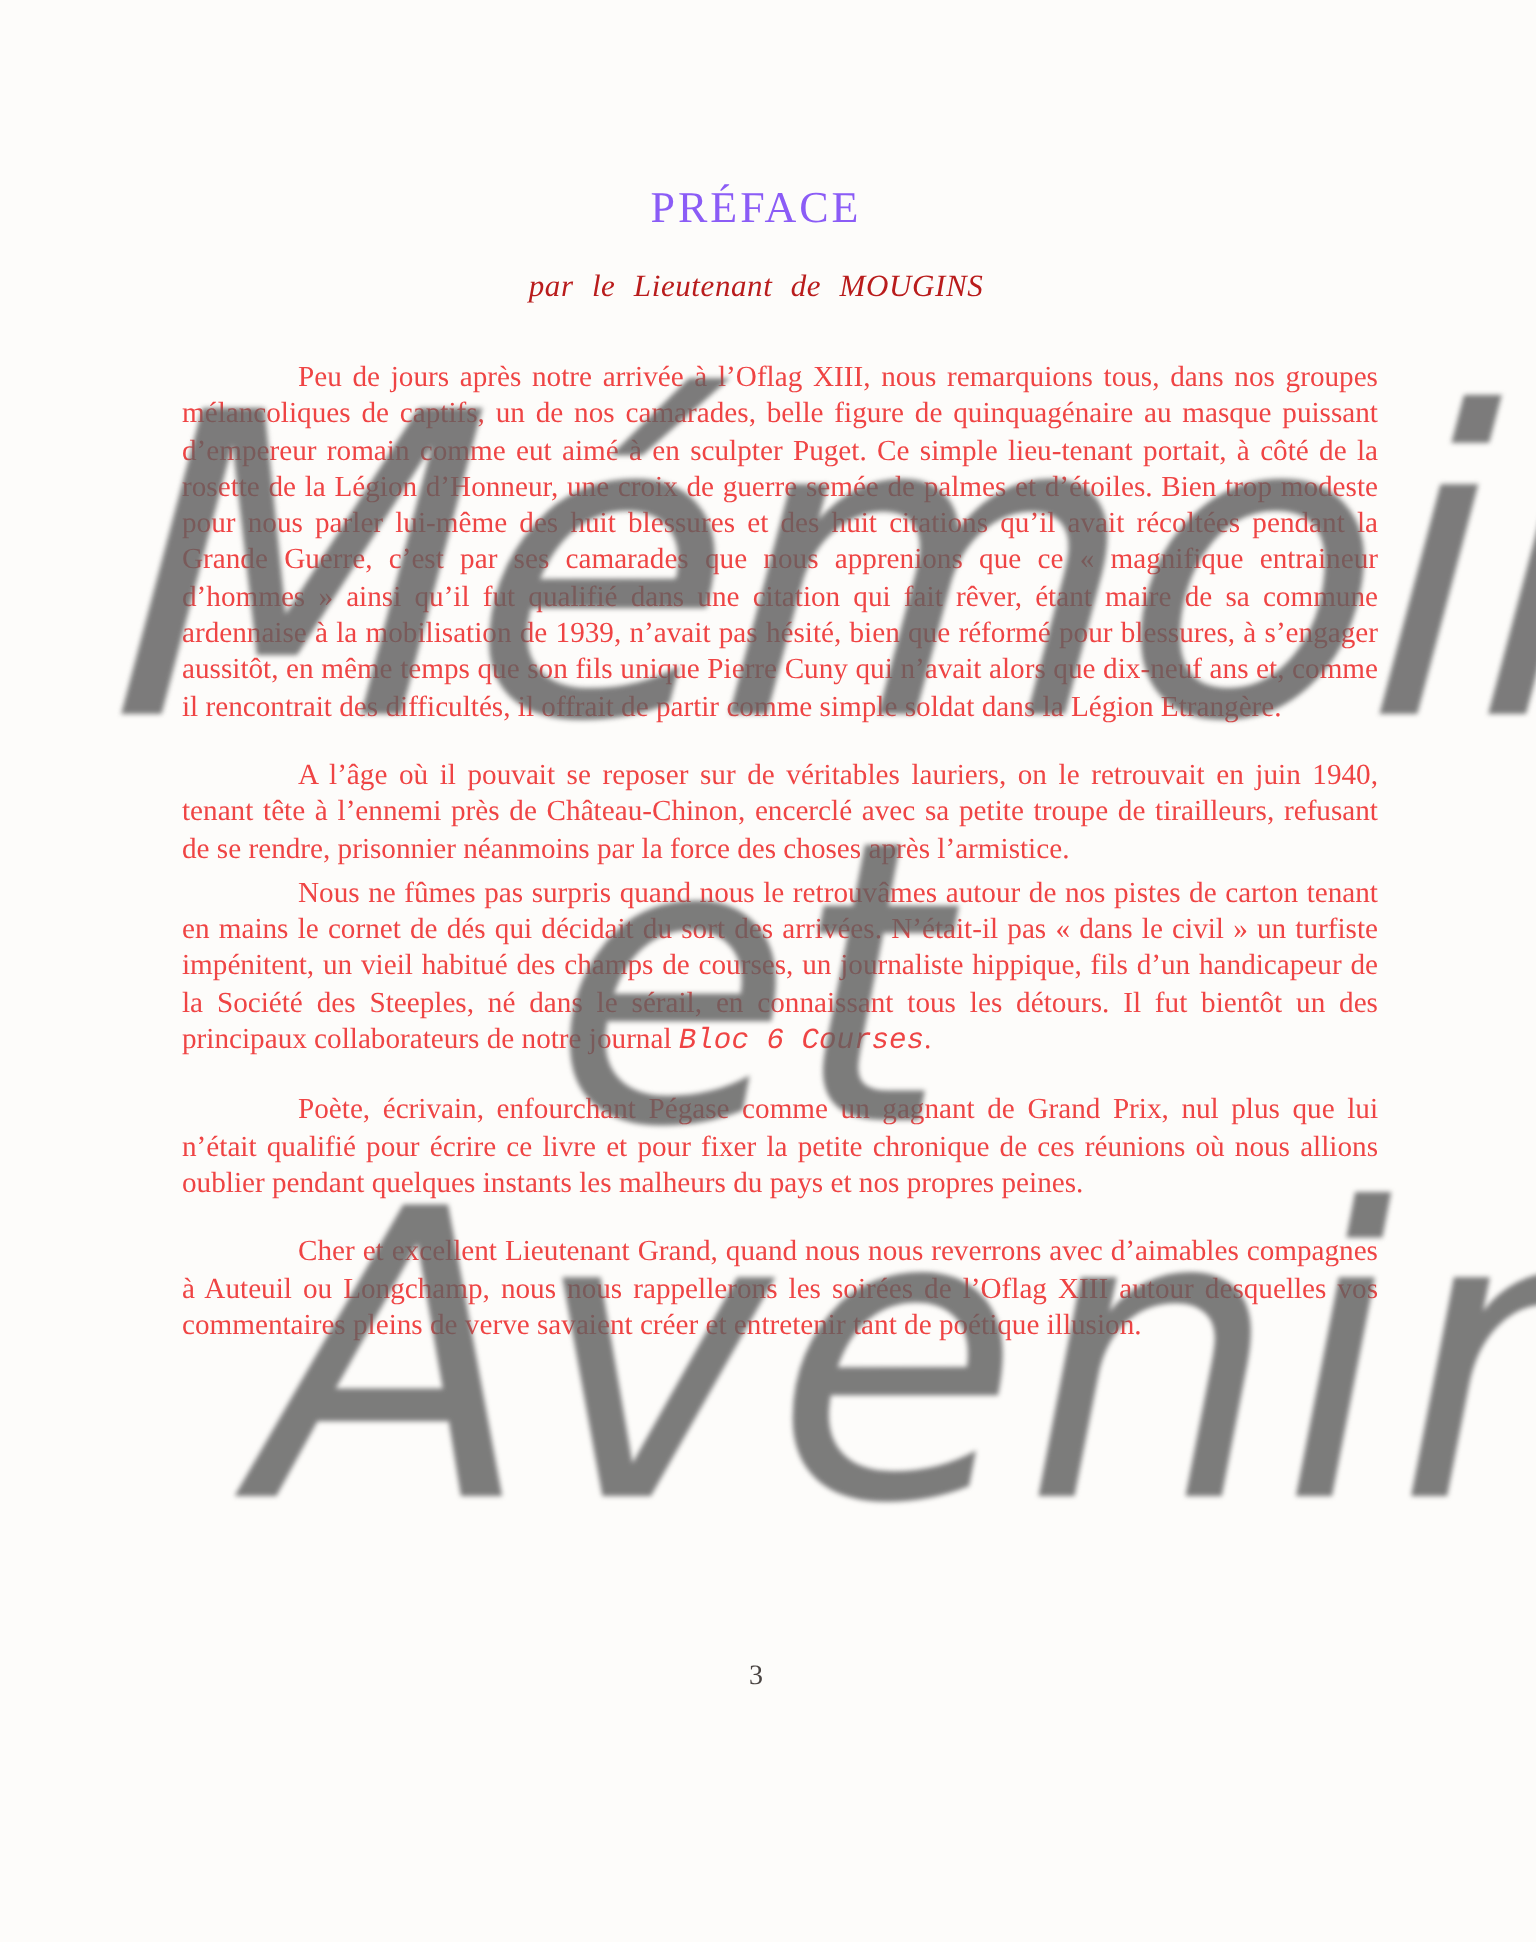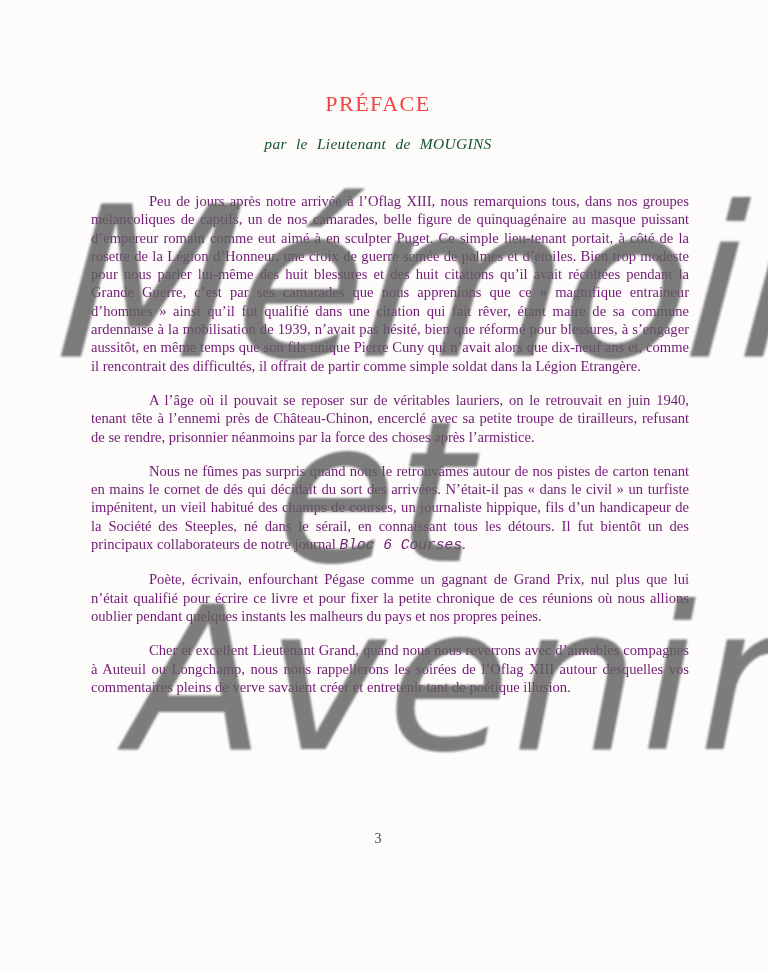--- a/index.html
+++ b/index.html
@@ -22,54 +22,54 @@
     }
     .title {
       position: absolute;
       top: 91px;
       left: 0;
       width: 756px;
       text-align: center;
       font-family: "Liberation Serif", "DejaVu Serif", serif;
       font-size: 22px;
       letter-spacing: 1.5px;
-      color: #ef4444;
+      color: #8b5cf6;
       margin: 0;
       font-weight: normal;
     }
     .subtitle {
       position: absolute;
       top: 135px;
       left: 0;
       width: 756px;
       text-align: center;
       font-family: "Liberation Serif", "DejaVu Serif", serif;
       font-style: italic;
       font-size: 15.5px;
       word-spacing: 5px;
       letter-spacing: 0.3px;
-      color: #14532d;
+      color: #b91c1c;
       margin: 0;
     }
     .body-text {
       position: absolute;
-      top: 192px;
+      top: 180px;
       left: 91px;
       width: 598px;
       font-family: "Liberation Serif", "DejaVu Serif", serif;
       font-size: 14.6px;
       line-height: 18.3px;
-      color: #701a75;
+      color: #ef4444;
       text-align: justify;
     }
     .para {
       margin: 0 0 16px 0;
       text-indent: 58px;
     }
-    .para.p2 { margin-bottom: 16px; }
+    .para.p2 { margin-bottom: 4px; }
     .para.p3 { text-indent: 30px; }
     .para em { font-style: italic; font-family: Liberation Mono, monospace; }
     .page-number {
       position: absolute;
       top: 831px;
       left: 0;
       width: 756px;
       text-align: center;
       font-family: "Liberation Serif", "DejaVu Serif", serif;
       font-size: 14px;

